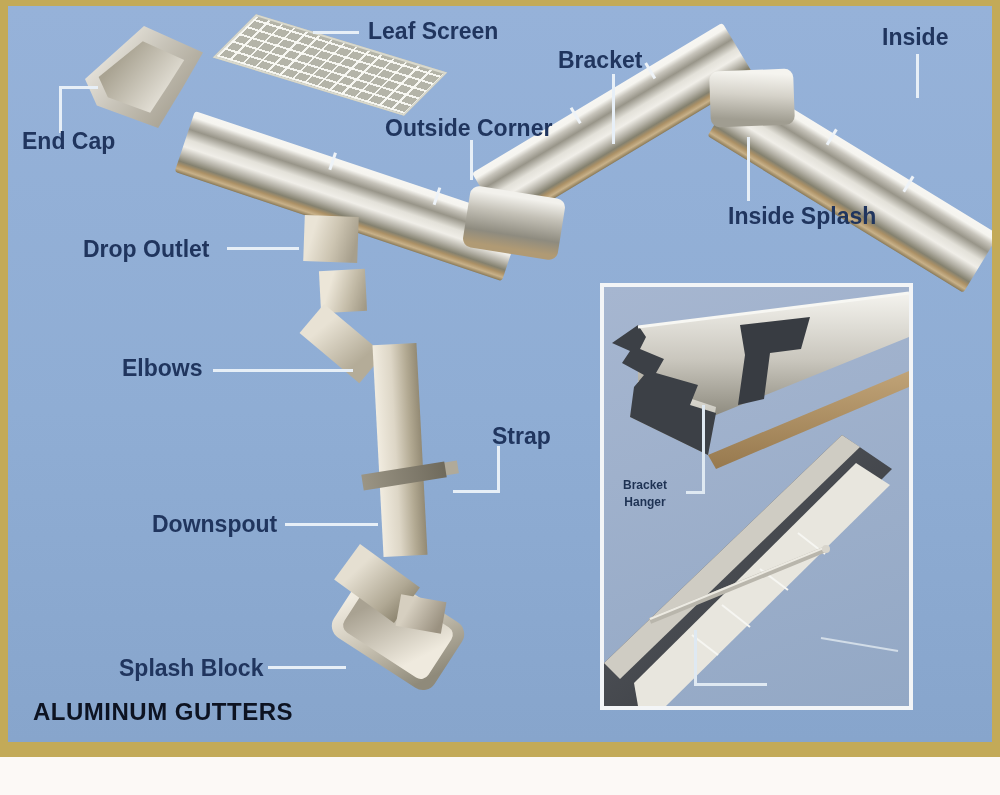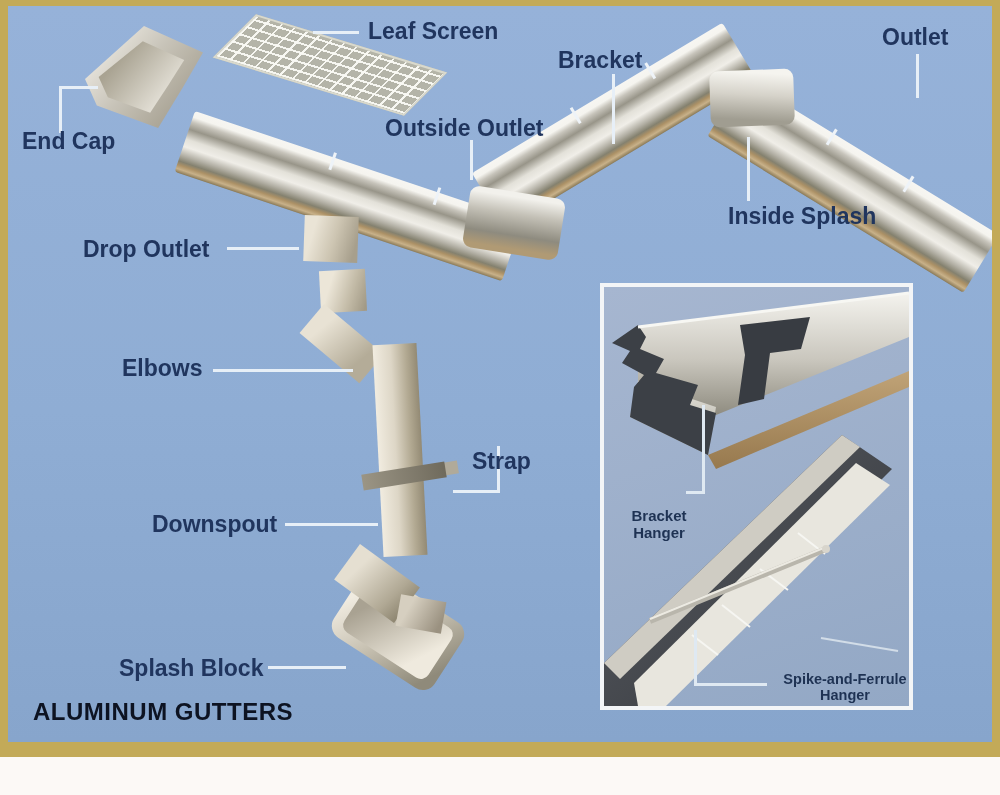--- a/index.html
+++ b/index.html
@@ -98,27 +98,27 @@
       <div class="cl" style="left:462px;top:134px;width:3px;height:40px;"></div>
       <div class="cl" style="left:739px;top:131px;width:3px;height:64px;"></div>
       <div class="cl" style="left:219px;top:241px;width:72px;height:3px;"></div>
       <div class="cl" style="left:205px;top:363px;width:140px;height:3px;"></div>
       <div class="cl-corner" style="left:445px;top:440px;width:44px;height:44px;border-right:3px solid #e7eff7;border-bottom:3px solid #e7eff7;"></div>
       <div class="cl" style="left:277px;top:517px;width:93px;height:3px;"></div>
       <div class="cl" style="left:260px;top:660px;width:78px;height:3px;"></div>
 
       <div class="label" style="left:360px;top:12px;">Leaf Screen</div>
       <div class="label" style="left:550px;top:41px;">Bracket</div>
-      <div class="label" style="left:874px;top:18px;">Outlet</div>
+      <div class="label" style="left:874px;top:18px;">Inside</div>
       <div class="label" style="left:14px;top:122px;">End Cap</div>
-      <div class="label" style="left:377px;top:109px;">Outside Outlet</div>
+      <div class="label" style="left:377px;top:109px;">Outside Corner</div>
       <div class="label" style="left:720px;top:197px;">Inside Splash</div>
       <div class="label" style="left:75px;top:230px;">Drop Outlet</div>
       <div class="label" style="left:114px;top:349px;">Elbows</div>
-      <div class="label" style="left:464px;top:417px;margin-top:25px;">Strap</div>
+      <div class="label" style="left:484px;top:417px;">Strap</div>
       <div class="label" style="left:144px;top:505px;">Downspout</div>
       <div class="label" style="left:111px;top:649px;">Splash Block</div>
       <div class="title">ALUMINUM GUTTERS</div>
 
       <div class="inset">
         <svg class="inset-svg" width="305" height="419" viewBox="0 0 305 419">
           <defs>
             <linearGradient id="gMetal" x1="0" y1="0" x2="0" y2="1">
               <stop offset="0" stop-color="#f4f3ee"></stop>
                 <stop offset=".55" stop-color="#c9c6bd"></stop>
@@ -156,20 +156,19 @@
             <line x1="156" y1="282" x2="184" y2="303" stroke="#f6f6f2" stroke-width="2"></line>
             <line x1="194" y1="246" x2="221" y2="267" stroke="#f6f6f2" stroke-width="2"></line>
             <line x1="46" y1="334" x2="222" y2="262" stroke="#b9b6ac" stroke-width="6"></line>
             <line x1="46" y1="332" x2="222" y2="260" stroke="#eceae2" stroke-width="2"></line>
             <circle cx="222" cy="262" r="4" fill="#d8d5cc"></circle>
             <line x1="217" y1="351" x2="294" y2="364" stroke="#dde6ee" stroke-width="2" opacity=".85"></line>
           </g>
         </svg>
         <div class="cl-corner" style="left:82px;top:118px;width:16px;height:86px;border-right:3px solid #dfe9f2;border-bottom:3px solid #dfe9f2;"></div>
         <div class="cl-corner" style="left:90px;top:343px;width:70px;height:53px;border-left:3px solid #dfe9f2;border-bottom:3px solid #dfe9f2;"></div>
-        <div class="label-s" style="left:18px;top:190px;width:74px;font-size:15px;line-height:17px;margin-top:30px;">Bracket Hanger</div>
-        <div class="label-s" style="left:170px;top:384px;width:142px;font-size:14.5px;line-height:16px;">Spike-and-Ferrule Hanger</div>
+        <div class="label-s" style="left:4px;top:190px;width:74px;font-size:12px;line-height:17px;">Bracket Hanger</div>
       </div>
 
     </div>
   </div>
 
 </div>
 
 </body></html>

